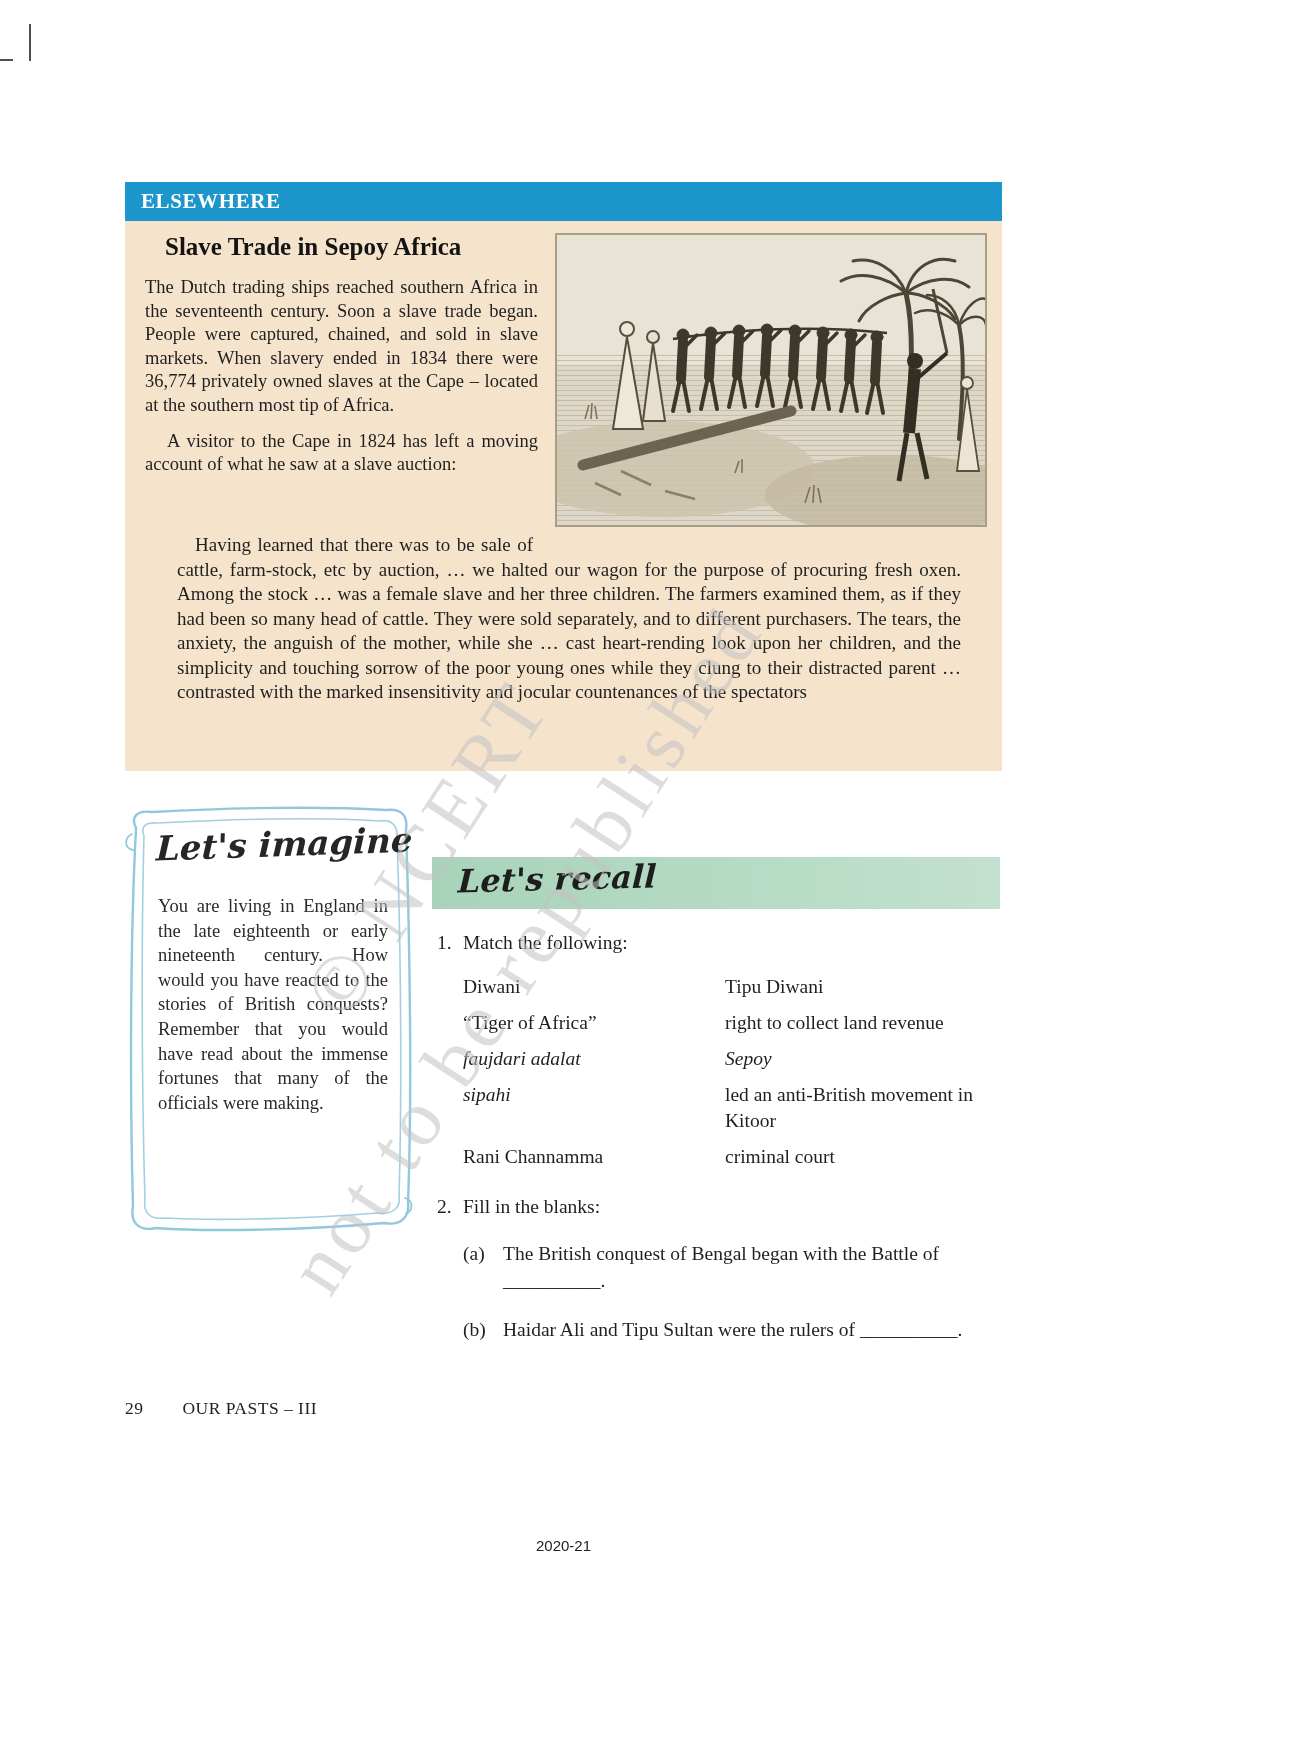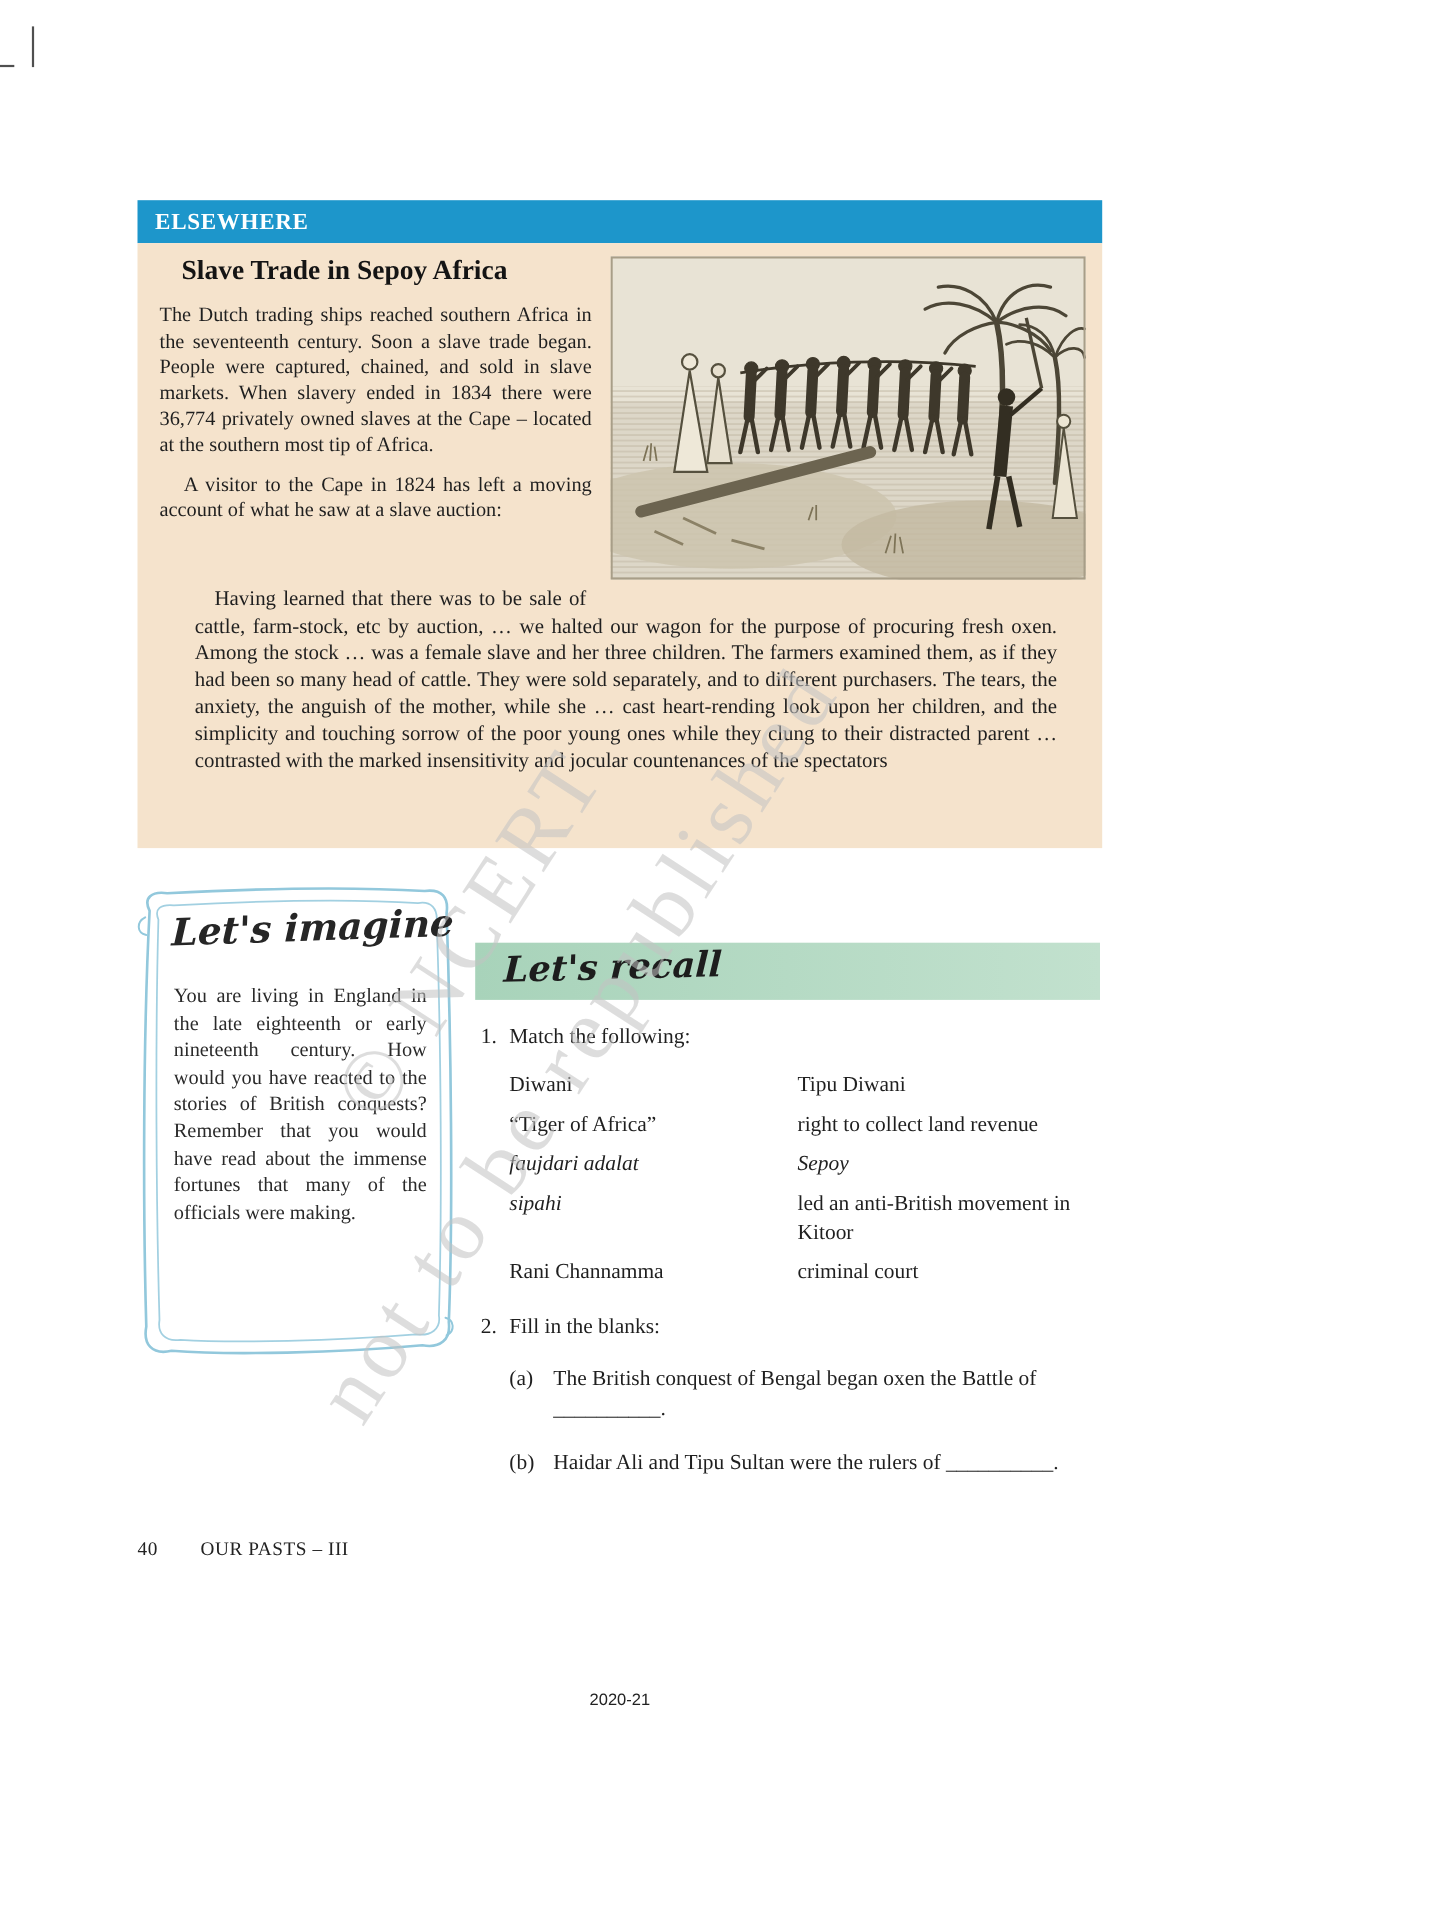--- a/index.html
+++ b/index.html
@@ -283,32 +283,32 @@
       </div>
     </div>
 
     <div class="qline q2">
       <span class="qnum">2.</span>
       <span class="qtext">Fill in the blanks:</span>
     </div>
 
     <div class="fill-item">
       <span class="flabel">(a)</span>
-      <span class="ftext">The British conquest of Bengal began oxen the Battle of __________.</span>
+      <span class="ftext">The British conquest of Bengal began with the Battle of __________.</span>
     </div>
 
     <div class="fill-item">
       <span class="flabel">(b)</span>
       <span class="ftext">Haidar Ali and Tipu Sultan were the rulers of __________.</span>
     </div>
 
   </div>
 
   <div class="footer">
-    <span class="num">40</span>
+    <span class="num">29</span>
     <span>OUR PASTS – III</span>
   </div>
 
   <div class="year">2020-21</div>
 
   <div class="watermark">
     <div class="wm-line1">© NCERT</div>
     <div class="wm-line2">not to be republished</div>
   </div>
 

